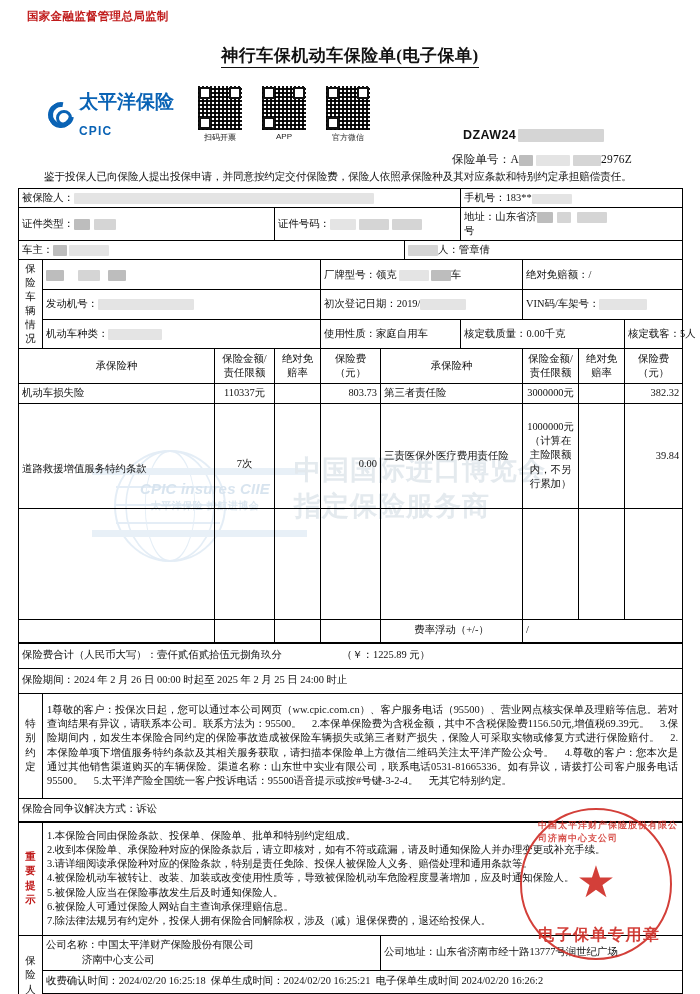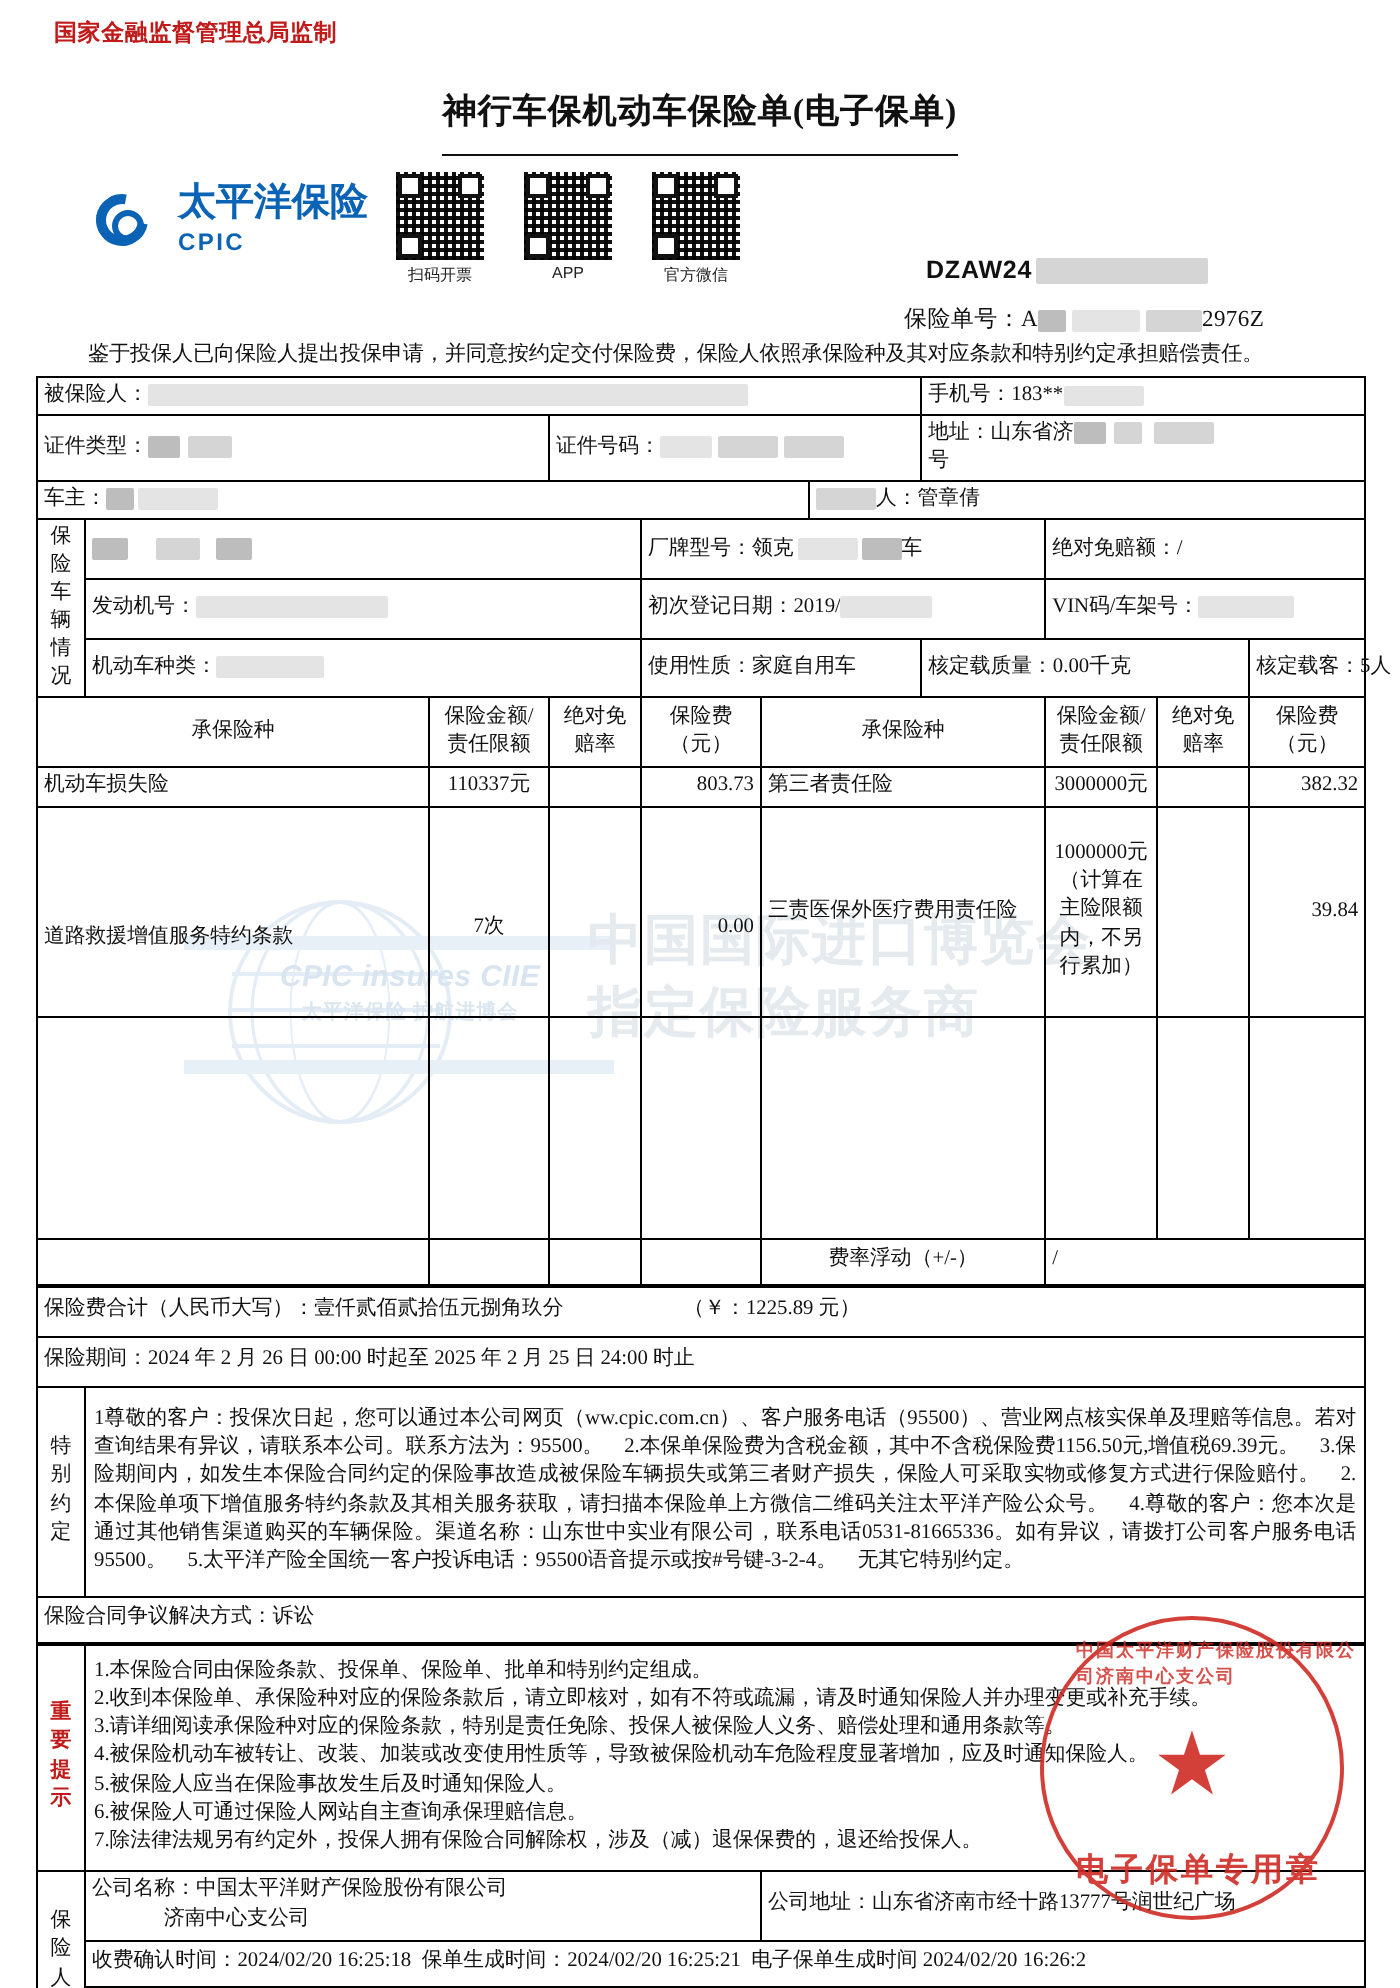--- a/index.html
+++ b/index.html
@@ -15,37 +15,37 @@
     position:absolute;left:27px;top:9px;
     font-family:Liberation Sans, sans-serif;
     font-weight:bold;font-size:11.5px;color:#c01a1a;letter-spacing:.3px;
   }
 
   
   .doc-title{
     position:absolute;left:0;top:44px;width:700px;text-align:center;
     font-size:17px;font-weight:bold;letter-spacing:.5px;
   }
-  .doc-title span{border-bottom:1.3px solid #111;padding-bottom:12px;text-align:center;}
+  .doc-title span{border-bottom:1.3px solid #111;padding-bottom:2px;text-align:center;}
 
   
   .brandstrip{position:absolute;left:0;top:86px;width:700px;height:62px;}
-  .logo{position:absolute;left:48px;top:6px;display:flex;align-items:center;gap:15px;}
+  .logo{position:absolute;left:48px;top:6px;display:flex;align-items:center;gap:5px;}
   .logo-mark{width:26px;height:26px;position:relative;}
   .logo-mark .ring{
     position:absolute;inset:0;border:5px solid #0a63b5;border-radius:50%;
     border-right-color:transparent;transform:rotate(-35deg);
   }
   .logo-mark .dot{
     position:absolute;left:8px;top:8px;width:10px;height:10px;border-radius:50%;
     border:3px solid #0a63b5;
   }
   .logo-txt{display:flex;flex-direction:column;line-height:1;}
   .logo-cn{font-family:"Liberation Sans","DejaVu Sans",sans-serif;font-weight:bold;font-size:19px;color:#0a63b5;letter-spacing:0px;}
-  .logo-en{font-family:"Liberation Sans","DejaVu Sans",sans-serif;font-weight:bold;font-size:12px;color:#0a63b5;letter-spacing:1.2px;margin-top:4px;}
+  .logo-en{font-family:"Liberation Sans","DejaVu Sans",sans-serif;font-weight:bold;font-size:12px;color:#0a63b5;letter-spacing:1.2px;margin-top:14px;}
 
   .qrbox{position:absolute;top:0;width:44px;}
   .qr{width:44px;height:44px;
     background-color:#fff;
     background-image:
       repeating-linear-gradient(90deg,#111 0 2px,transparent 2px 4px),
       repeating-linear-gradient(0deg,#111 0 2px,transparent 2px 4px);
     background-size:4px 4px,4px 4px;
     background-blend-mode:multiply;
     position:relative;overflow:hidden;

